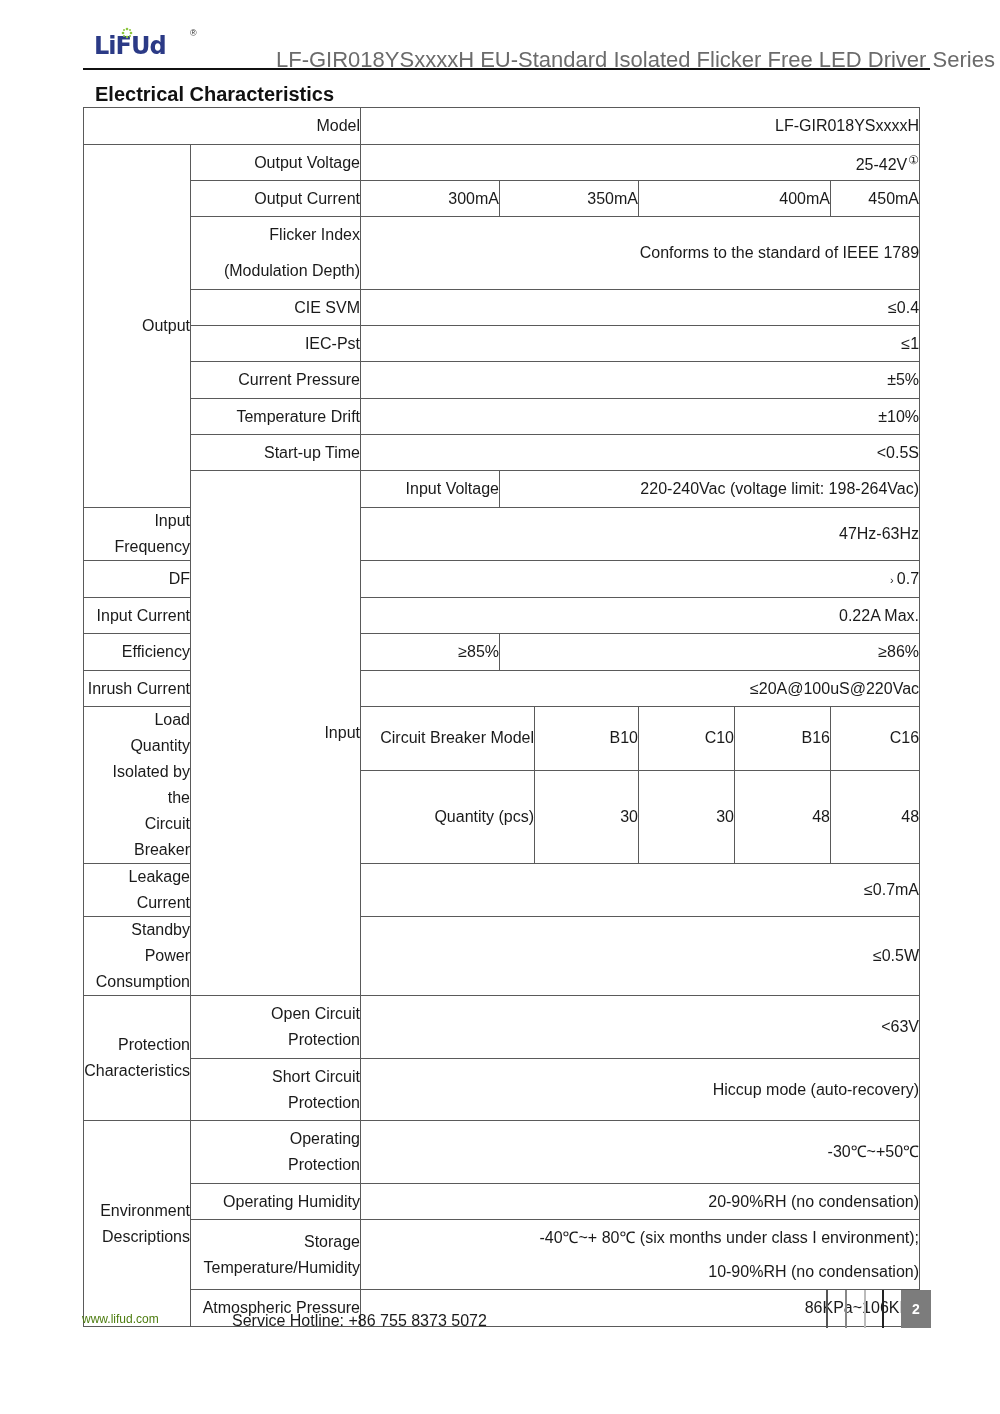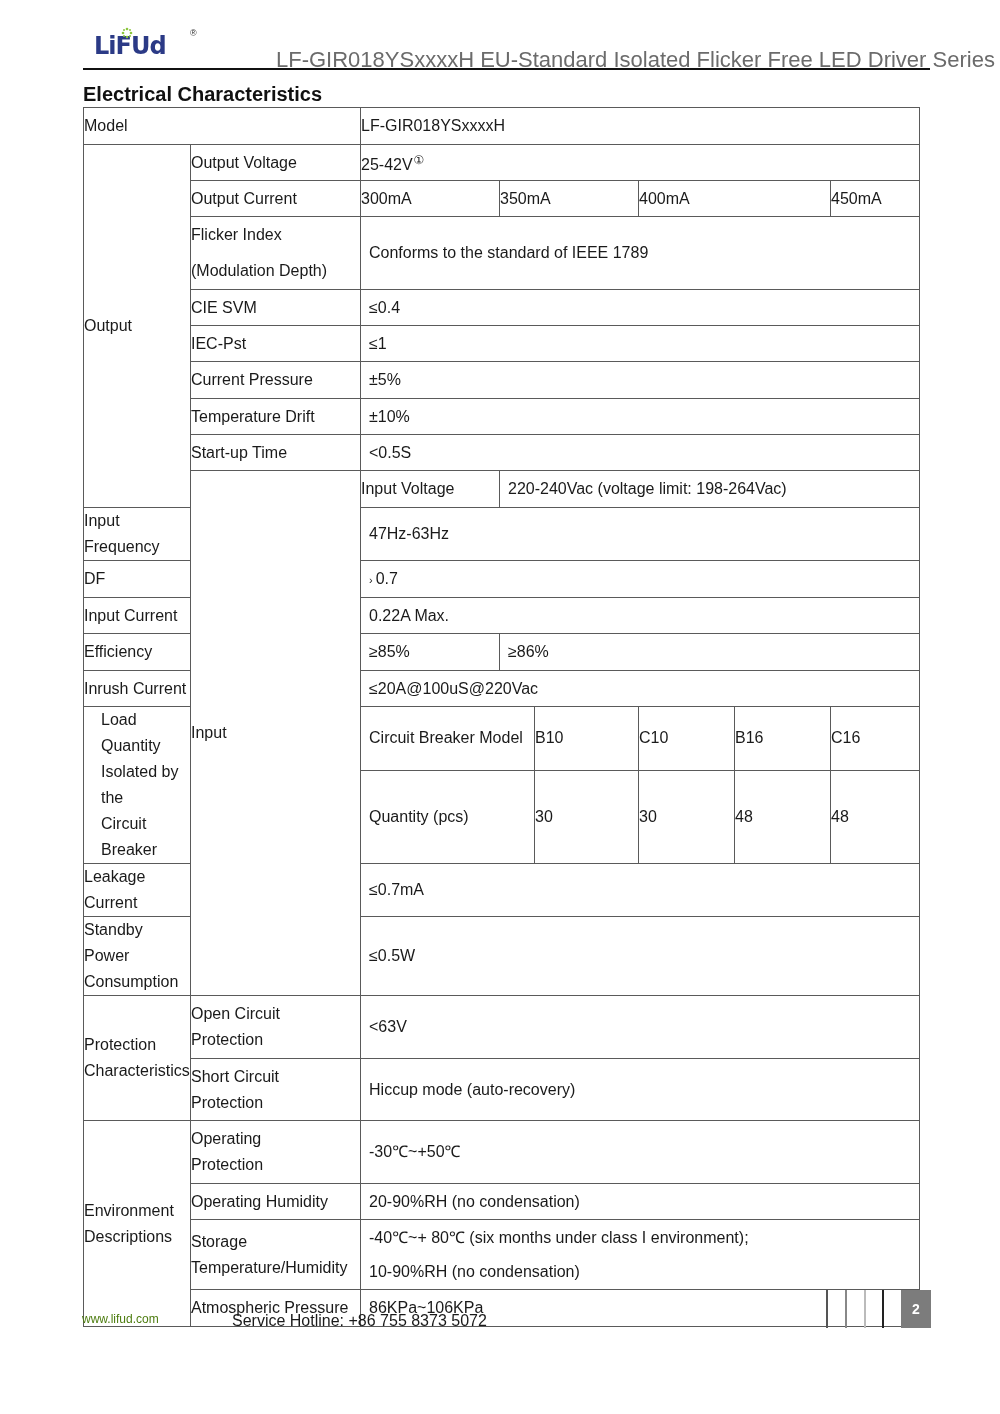--- a/index.html
+++ b/index.html
@@ -8,28 +8,28 @@
 
   
   .logo { position: absolute; left: 94px; top: 30px; height: 40px; width: 110px; }
   .logo-text { position: absolute; left: 0; top: -6px; font-family: "DejaVu Sans", sans-serif;
                font-weight: bold; font-size: 24px; letter-spacing: -1px; color: #2b3a86; line-height: 44px; }
   .logo-dots { position: absolute; left: 27px; top: -3px; width: 12px; height: 12px; }
   .logo-reg { position: absolute; left: 96px; top: -2px; font-size: 9px; color: #333; }
   .doc-series { position: absolute; left: 276px; top: 47px; font-size: 22px; color: #6b6b6b; white-space: nowrap; }
   .header-rule { position: absolute; left: 83px; top: 68px; width: 847px; height: 2px; background: #111; }
 
-  .section-title { position: absolute; left: 83px; top: 83px; font-size: 20px; font-weight: bold; color: #111; }
+  .section-title { position: absolute; left: 95px; top: 83px; font-size: 20px; font-weight: bold; color: #111; }
 
   
   table.spec { position: absolute; left: 83px; top: 107px; width: 836px; border-collapse: collapse;
                table-layout: fixed; font-size: 16px; }
   table.spec td { border: 1.4px solid #5a5a5a; padding: 0; line-height: 26px; color: #1a1a1a; }
-  td.c { text-align: left; }
-  td.l { text-align: left; padding-left: 8px !important; }
+  td.c { text-align: right; }
+  td.l { text-align: right; padding-left: 8px !important; }
   .ml { display: block; }
   sup.fn { font-size: 12px; vertical-align: 6px; margin-left: 1px; }
   .gt { font-size: 11px; margin-right: 3px; }
 
   
   .footer-url { position: absolute; left: 82px; top: 1312px; font-size: 12px; color: #4d7c0f; }
   .footer-hotline { position: absolute; left: 232px; top: 1312px; font-size: 16px; color: #1a1a1a; }
   .bar { position: absolute; top: 1290px; width: 2px; height: 38px; }
   .page-num { position: absolute; left: 901px; top: 1290px; width: 30px; height: 38px; background: #7c7c7c;
               color: #fff; font-weight: bold; font-size: 14px; text-align: center; line-height: 38px; }

